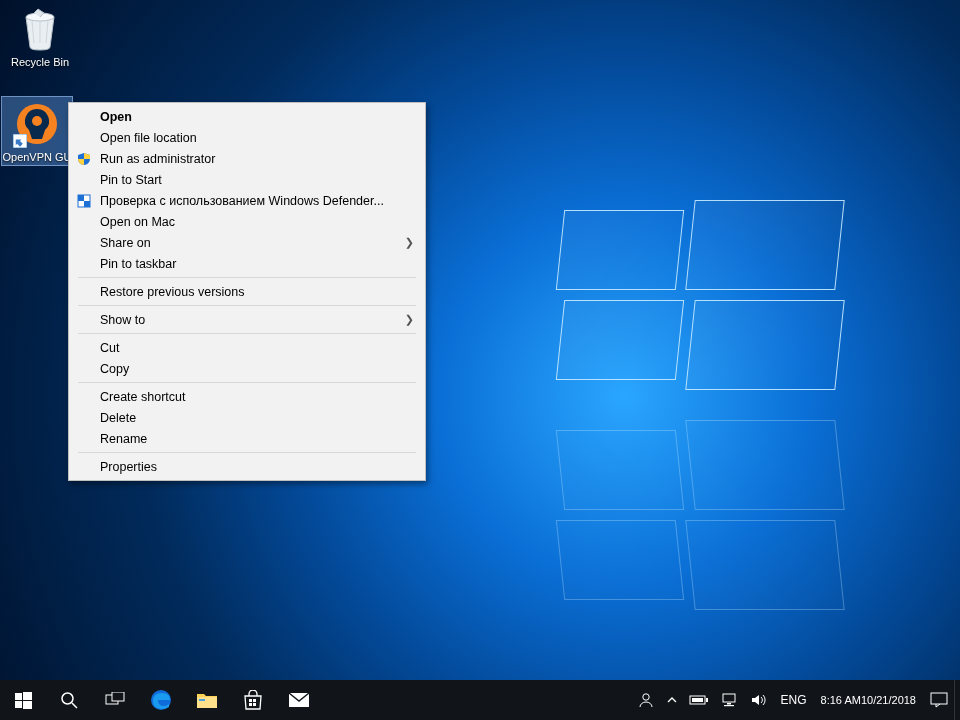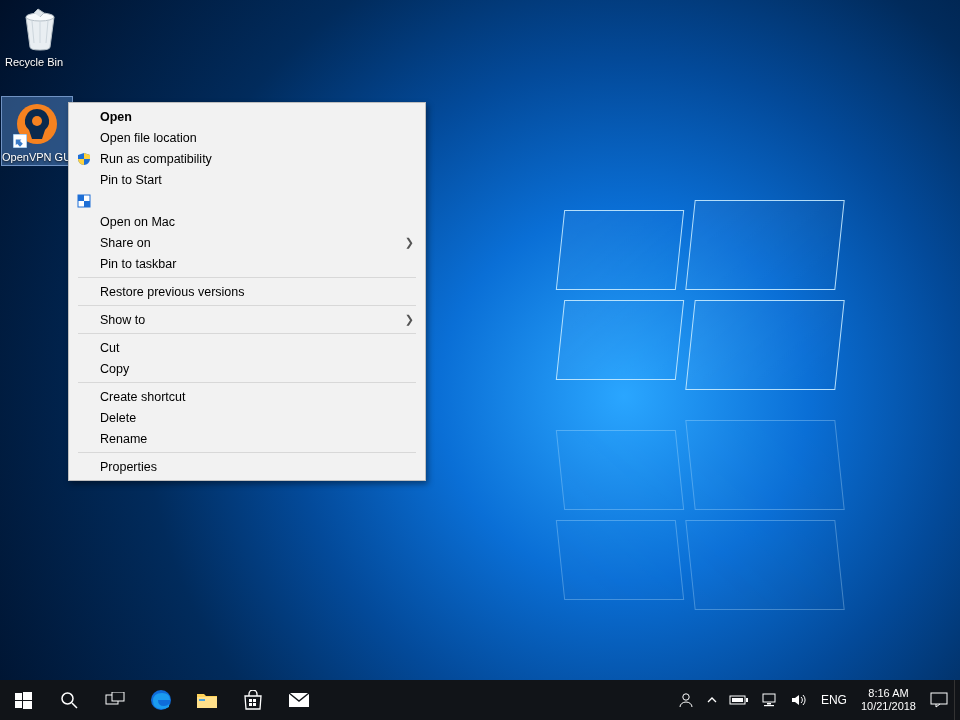--- a/index.html
+++ b/index.html
@@ -17,21 +17,21 @@
     background:linear-gradient(135deg, rgba(255,255,255,0.05), rgba(255,255,255,0));
     transform:skewX(-6deg);
   }
   .winlogo .p1{left:0;top:10px;width:120px;height:80px;}
   .winlogo .p2{left:130px;top:0;width:150px;height:90px;}
   .winlogo .p3{left:0;top:100px;width:120px;height:80px;}
   .winlogo .p4{left:130px;top:100px;width:150px;height:90px;}
   .winlogo.reflect{top:410px; transform:scaleY(-1); opacity:0.35;}
   
   .dicon {
-    position:absolute; width:70px; text-align:left; color:#fff;
+    position:absolute; width:70px; text-align:center; color:#fff;
     font-size:11px; text-shadow:0 1px 2px rgba(0,0,0,0.9);
     cursor:default;
   }
   .dicon .iconbox{width:48px;height:48px;margin:0 auto 3px;display:flex;align-items:center;justify-content:center;}
   .dicon.selected{background:rgba(120,180,255,0.35); outline:1px solid rgba(160,200,255,0.7);}
   
   .ctxmenu {
     position:absolute; left:68px; top:102px; width:358px;
     background:#f2f2f2; border:1px solid #bfbfbf; box-shadow:2px 3px 6px rgba(0,0,0,0.4);
     padding:3px 1px; font-size:12.5px; color:#000;
@@ -46,21 +46,21 @@
   .mi .arrow{position:absolute;right:10px;font-size:11px;color:#555;}
   
   .taskbar{
     position:absolute; left:0; bottom:0; width:100%; height:40px;
     background:#111418; display:flex; align-items:center; color:#fff;
   }
   .tb-left{display:flex;align-items:center;height:100%;}
   .tb-btn{width:46px;height:100%;display:flex;align-items:center;justify-content:center;cursor:default;}
   .tb-right{margin-left:auto;display:flex;align-items:center;height:100%;}
   .tr-item{height:100%;display:flex;align-items:center;justify-content:center;padding:0 6px;font-size:12px;cursor:default;}
-  .clock{flex-direction:column;font-size:11px;line-height:13px;text-align:left;padding:0 8px;}
+  .clock{font-size:11px;line-height:13px;text-align:left;padding:0 8px;}
   .showdt{width:6px;height:100%;border-left:1px solid #333;}
   svg{display:block;}
 </style>
 </head>
 <body>
 
 <div class="desktop">
 
   <div class="winlogo">
     <div class="p1"></div>
@@ -110,33 +110,34 @@
         <span>Open file location</span>
       </div>
     <div class="mi">
       <span class="lefticon">
         <svg width="14" height="14" viewBox="0 0 14 14">
           <path d="M7 1 L13 3 V7 C13 10 10 13 7 13 C4 13 1 10 1 7 V3 Z" fill="#1e6fd6"></path>
           <path d="M7 1 L13 3 V7 L7 7 Z" fill="#ffd23e"></path>
           <path d="M7 7 L7 13 C4 13 1 10 1 7 Z" fill="#ffd23e"></path>
         </svg>
       </span>
-      <span>Run as compatibility</span>
+      <span>Run as administrator</span>
     </div>
     <div class="mi">
         <span>Pin to Start</span>
       </div>
     <div class="mi">
       <span class="lefticon">
         <svg width="14" height="14" viewBox="0 0 14 14">
           <rect x="1" y="1" width="12" height="12" fill="#fff" stroke="#1e6fd6"></rect>
           <rect x="1" y="1" width="6" height="6" fill="#1e6fd6"></rect>
           <rect x="7" y="7" width="6" height="6" fill="#1e6fd6"></rect>
         </svg>
       </span>
+      <span>Проверка с использованием Windows Defender...</span>
     </div>
     <div class="mi">
         <span>Open on Mac</span>
       </div>
     <div class="mi">
       <span>Share on</span>
       <span class="arrow">❯</span>
     </div>
     <div class="mi">
         <span>Pin to taskbar</span>

